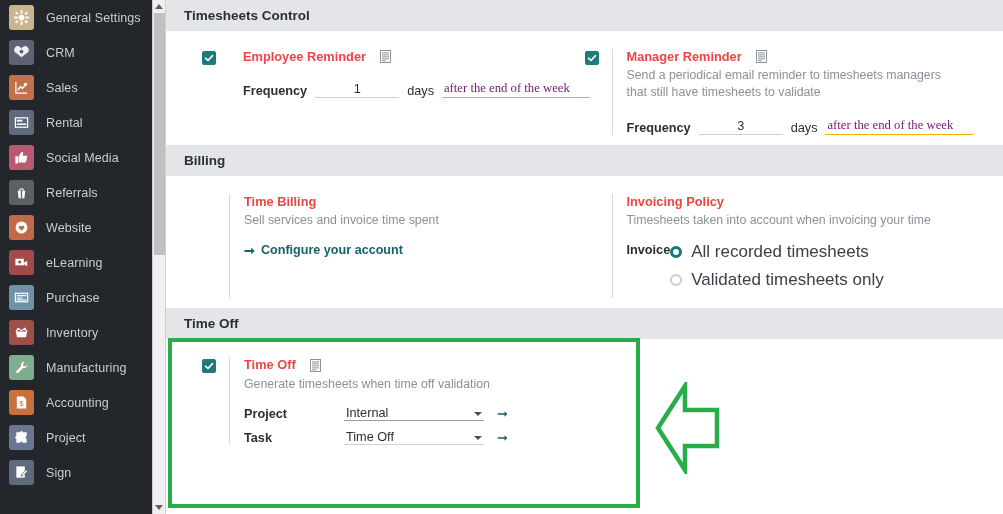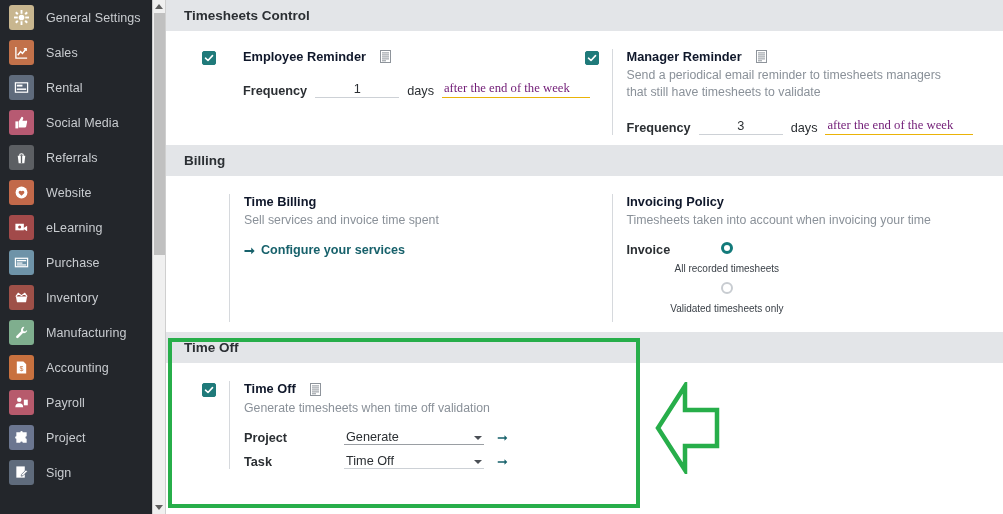--- a/index.html
+++ b/index.html
@@ -135,21 +135,21 @@
     background: #d6d9dd;
     margin: 0 14px 0 13px;
     align-self: stretch;
   }
 
   .fieldwrap { flex: 1 1 auto; }
 
   .f-title {
     font-size: 12.8px;
     font-weight: bold;
-    color: #0f172a;
+    color: #ef4444;
     display: flex;
     align-items: center;
     gap: 14px;
     line-height: 1.2;
   }
   .f-desc {
     font-size: 12.3px;
     color: #8a9199;
     margin-top: 3px;
     line-height: 1.35;
@@ -217,25 +217,24 @@
   .radio-label {
     font-size: 12.7px;
     font-weight: bold;
     color: #2b2f33;
     padding-top: 1px;
   }
   .radio-opt {
     display: flex;
     align-items: center;
     gap: 9px;
-    font-size: 10px;
+    font-size: 17px;
     color: #3b4148;
     margin-bottom: 8px;
     cursor: pointer;
-    flex-direction: column;
   }
   .radio-dot {
     width: 12px; height: 12px;
     border-radius: 50%;
     border: 2px solid #c8ccd1;
     background: #fff;
     flex: 0 0 12px;
   }
   .radio-dot.on {
     border: 3px solid #127a7a;
@@ -319,20 +318,29 @@
                 <rect x="2" y="2" width="2" height="3" transform="rotate(-45 3 3.5)"></rect>
                 <rect x="12" y="11" width="2" height="3" transform="rotate(-45 13 12.5)"></rect>
                 <rect x="12" y="2" width="2" height="3" transform="rotate(45 13 3.5)"></rect>
                 <rect x="2" y="11" width="2" height="3" transform="rotate(45 3 12.5)"></rect>
               </g>
             </svg>
           </span>
           <span class="side-label">General Settings</span>
         </div>
         <div class="side-item">
+          <span class="side-icon" style="background: rgb(93, 98, 117);">
+            <svg width="15" height="15" viewBox="0 0 16 16">
+              <path d="M3 9 a4 4 0 1 1 5 -5 a4 4 0 1 1 5 5 l-5 4 z" fill="#fff" opacity="0.9"></path>
+              <circle cx="8" cy="7" r="2" fill="#5d6275"></circle>
+            </svg>
+          </span>
+          <span class="side-label">CRM</span>
+        </div>
+        <div class="side-item">
           <span class="side-icon" style="background: rgb(194, 113, 74);">
             <svg width="15" height="15" viewBox="0 0 16 16">
               <path d="M2 2 v12 h12" stroke="#fff" stroke-width="1.4" fill="none"></path>
               <path d="M4 11 L7 7 L9 9 L13 4" stroke="#fff" stroke-width="1.6" fill="none"></path>
               <path d="M10.5 4 H13 V6.5" stroke="#fff" stroke-width="1.4" fill="none"></path>
             </svg>
           </span>
           <span class="side-label">Sales</span>
         </div>
         <div class="side-item">
@@ -412,30 +420,20 @@
           <span class="side-label">Manufacturing</span>
         </div>
         <div class="side-item">
           <span class="side-icon" style="background: rgb(200, 113, 63);">
             <svg width="15" height="15" viewBox="0 0 16 16">
               <path d="M3 1.5 h7 l3 3 v10 H3 z" fill="#fff"></path>
               <text x="8" y="11.6" font-size="7.5" text-anchor="middle" fill="#c8713f" font-family="Liberation Sans, sans-serif">$</text>
             </svg>
           </span>
           <span class="side-label">Accounting</span>
-        </div>
-        <div class="side-item">
-          <span class="side-icon" style="background: rgb(183, 90, 108);">
-            <svg width="15" height="15" viewBox="0 0 16 16">
-              <circle cx="5.6" cy="5" r="2.4" fill="#fff"></circle>
-              <path d="M1.4 13 a4.2 4.2 0 0 1 8.4 0 z" fill="#fff"></path>
-              <rect x="10.5" y="5" width="4.2" height="6" fill="#fff"></rect>
-            </svg>
-          </span>
-          <span class="side-label">Payroll</span>
         </div>
         <div class="side-item">
           <span class="side-icon" style="background: rgb(107, 118, 144);">
             <svg width="15" height="15" viewBox="0 0 16 16">
               <path d="M2.5 2.5 h4.2 a1.3 1.3 0 1 1 2.6 0 h4.2 v4.2 a1.3 1.3 0 1 0 0 2.6 v4.2 H9.3 a1.3 1.3 0 1 0 -2.6 0 H2.5 V9.3 a1.3 1.3 0 1 1 0 -2.6 z" fill="#fff"></path>
             </svg>
           </span>
           <span class="side-label">Project</span>
         </div>
         <div class="side-item">
@@ -542,21 +540,21 @@
     <div class="section-body">
 
       <div class="col col-pad">
         <div style="width:14px;flex:0 0 14px;"></div>
         <div class="vrule"></div>
         <div class="fieldwrap">
           <div class="f-title">Time Billing</div>
           <div class="f-desc">Sell services and invoice time spent</div>
           <div class="link-row">
             <span class="arrow-glyph">➞</span>
-            <span>Configure your services</span>
+            <span>Configure your account</span>
           </div>
         </div>
       </div>
 
       <div class="col">
         <div style="width:14px;flex:0 0 14px;"></div>
         <div class="vrule"></div>
         <div class="fieldwrap">
           <div class="f-title">Invoicing Policy</div>
           <div class="f-desc">Timesheets taken into account when invoicing your time</div>
@@ -602,21 +600,21 @@
                   <rect x="2" y="10.3" width="4" height="1"></rect>
                 </g>
               </svg>
             </span>
           </div>
           <div class="f-desc">Generate timesheets when time off validation</div>
 
           <div class="sel-row" style="margin-top:14px;">
             <span class="sel-label">Project</span>
             <span class="sel-box">
-              <span class="sel-val">Generate</span>
+              <span class="sel-val">Internal</span>
               <span class="caret"></span>
             </span>
             <span class="sel-go">➞</span>
           </div>
 
           <div class="sel-row">
             <span class="sel-label">Task</span>
             <span class="sel-box light">
               <span class="sel-val">Time Off</span>
               <span class="caret"></span>

